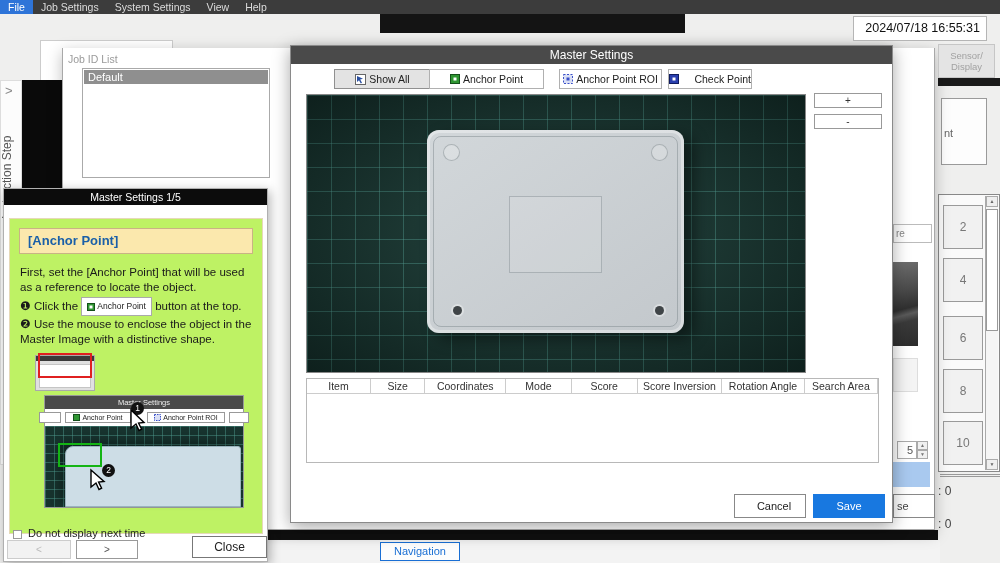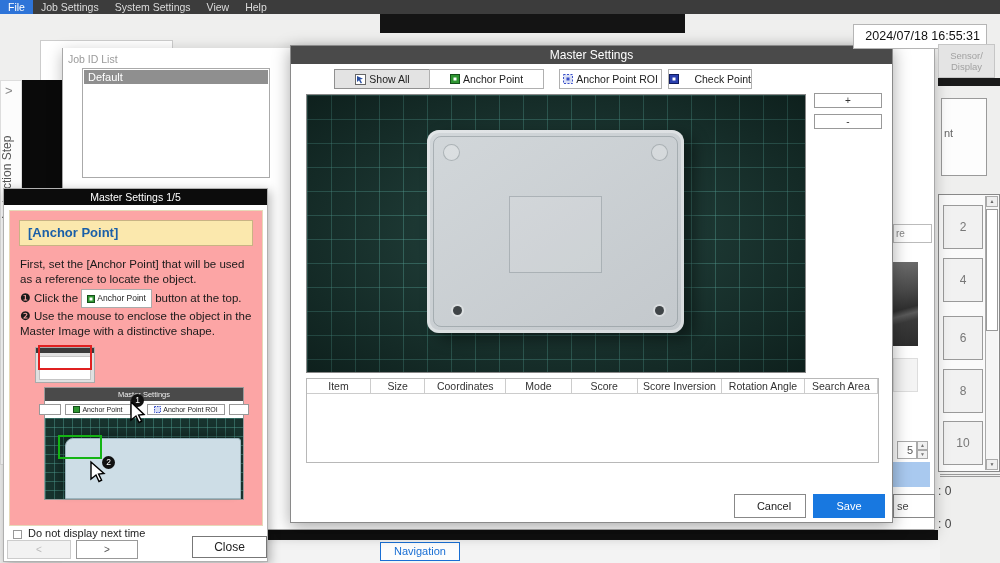--- a/index.html
+++ b/index.html
@@ -19,24 +19,24 @@
   .start-panel span { font-size:26px; color:#9a9a9a; line-height:45px; padding-left:58px; white-space:nowrap; display:block; }
   .side-strip { left:0; top:80px; width:22px; height:385px; background:#fcfcfc; border:1px solid #ddd; z-index:1; }
   .side-chevron { left:5px; top:83px; font-size:13px; color:#888; z-index:1; }
   .side-vtext { left:0; top:102px; width:22px; height:150px; writing-mode:vertical-rl; transform:rotate(180deg); font-size:12px; color:#555; text-align:center; z-index:1; }
   .black-strip { left:22px; top:80px; width:40px; height:110px; background:#0a0a0a; z-index:1; }
   .bottom-black-bar { left:64px; top:530px; width:874px; height:10px; background:#111; z-index:1; }
   .footer { left:62px; top:540px; width:878px; height:23px; background:#f3f3f3; z-index:1; }
   .nav-btn { left:380px; top:542px; width:80px; height:19px; background:#fdfdfd; border:1px solid #1a6fd4; color:#1a6fd4; font-size:11px; text-align:center; line-height:17px; z-index:1; cursor:pointer; }
 
   
-  .ts-box { left:853px; top:16px; width:134px; height:25px; background:#fff; border:1px solid #b5b5b5; font-size:12.5px; color:#111; text-align:right; line-height:23px; padding-right:6px; z-index:6;margin-top:8px; }
+  .ts-box { left:853px; top:16px; width:134px; height:25px; background:#fff; border:1px solid #b5b5b5; font-size:12.5px; color:#111; text-align:right; line-height:23px; padding-right:6px; z-index:6; }
   .sens-btn { left:938px; top:44px; width:57px; height:34px; background:#e4e4e4; border:1px solid #c6c6c6; color:#a2a2a2; font-size:9.5px; text-align:center; line-height:11px; padding-top:5px; z-index:6; }
   .right-black-band { left:938px; top:78px; width:62px; height:8px; background:#1a1a1a; z-index:1; }
-  .nt-box { left:941px; top:98px; width:46px; height:78px; background:#fdfdfd; border:1.5px solid #9a9a9a; z-index:1; }
+  .nt-box { left:941px; top:98px; width:46px; height:67px; background:#fdfdfd; border:1.5px solid #9a9a9a; z-index:1; }
   .nt-box span { position:absolute; left:2px; top:28px; font-size:11px; color:#666; }
 
   
   .list-panel { left:938px; top:194px; width:62px; height:278px; border:1px solid #888; background:#fafafa; z-index:1; }
   .tile { position:absolute; left:4px; width:40px; height:44px; background:#f1f1f1; border:1px solid #9a9a9a; color:#777; font-size:12px; text-align:center; line-height:42px; }
   .sbar { position:absolute; right:1px; top:1px; width:13px; height:274px; background:#f5f5f5; border-left:1px solid #aaa; }
   .sbar-btn { position:absolute; left:0; width:12px; height:11px; background:#eee; border:1px solid #aaa; font-size:5px; color:#666; text-align:center; line-height:9px; }
   .sbar-thumb { position:absolute; left:0; top:13px; width:12px; height:122px; background:#fff; border:1px solid #999; }
   .panel-underline { left:940px; top:474px; width:60px; height:3px; border-top:1px solid #999; border-bottom:1px solid #999; z-index:1; }
   .counter { font-size:12px; color:#444; z-index:1; }
@@ -82,21 +82,21 @@
   .md-table { position:absolute; left:15px; top:332px; width:573px; height:85px; border:1px solid #b8b8b8; background:#fff; }
   .md-thead { display:flex; height:15px; border-bottom:1px solid #ccc; }
   .th { font-size:10.5px; color:#333; text-align:center; line-height:15px; border-right:1px solid #ccc; overflow:hidden; white-space:nowrap; }
   .th:last-child { border-right:none; flex:1; }
   .md-cancel { position:absolute; left:443px; top:448px; width:72px; height:24px; background:#fff; border:1px solid #888; font-size:11px; color:#222; text-align:center; line-height:22px; cursor:pointer;padding-left:8px; }
   .md-save { position:absolute; left:522px; top:448px; width:72px; height:24px; background:#1878e0; border:1px solid #1878e0; font-size:11px; color:#fff; text-align:center; line-height:22px; cursor:pointer; }
 
   
   .ip { left:3px; top:188px; width:265px; height:374px; background:#fff; border:1px solid #b0b0b0; box-shadow:2px 3px 10px rgba(0,0,0,.3); z-index:4; }
   .ip-title { position:absolute; left:0; top:0; width:100%; height:16px; background:#0c0c0c; color:#fff; font-size:10.5px; text-align:center; line-height:16px; }
-  .ip-cream { position:absolute; left:5px; top:21px; width:254px; height:316px; background:#fca5a5; border:1px solid #e6d9b8; }
+  .ip-cream { position:absolute; left:5px; top:29px; width:254px; height:316px; background:#bef264; border:1px solid #e6d9b8; }
   .ip-head { position:absolute; left:9px; top:9px; width:234px; height:26px; background:#fbe8ad; border:1px solid #c9b384; font-size:13px; font-weight:bold; color:#1a5fa8; line-height:24px; padding-left:8px; }
   .ip-p { position:absolute; left:10px; width:236px; font-size:11.5px; color:#1a1a1a; line-height:15px; }
   .inline-btn { display:inline-flex; align-items:center; gap:2px; border:1px solid #aaa; background:#fff; font-size:8.5px; color:#222; padding:1px 5px; vertical-align:middle; }
   .thumb-win { position:absolute; left:25px; top:136px; width:60px; height:36px; background:#e0e0e0; border:1px solid #aaa; }
   .thumb-win .tbar { position:absolute; left:0; top:0; width:100%; height:5px; background:#3a3a3a; }
   .thumb-win .tin { position:absolute; left:3px; top:8px; width:52px; height:24px; background:#fff; border:1px solid #c5c5c5; }
   .thumb-red { position:absolute; left:28px; top:134px; width:54px; height:25px; border:2px solid #e02020; }
   .mini { position:absolute; left:34px; top:176px; width:200px; height:113px; background:#fff; border:1px solid #999; }
   .mini-title { position:absolute; left:0; top:0; width:100%; height:13px; background:#4a4a4a; color:#eee; font-size:7.5px; text-align:center; line-height:13px; }
   .mini-btn { position:absolute; top:16px; height:11px; background:#fff; border:1px solid #999; font-size:7px; color:#222; display:flex; align-items:center; justify-content:center; gap:2px; }

